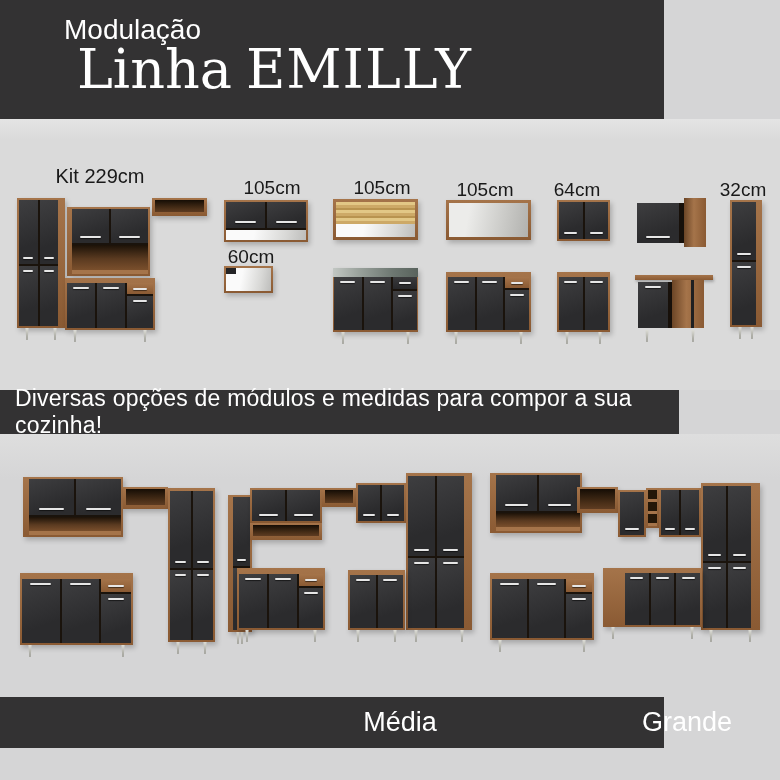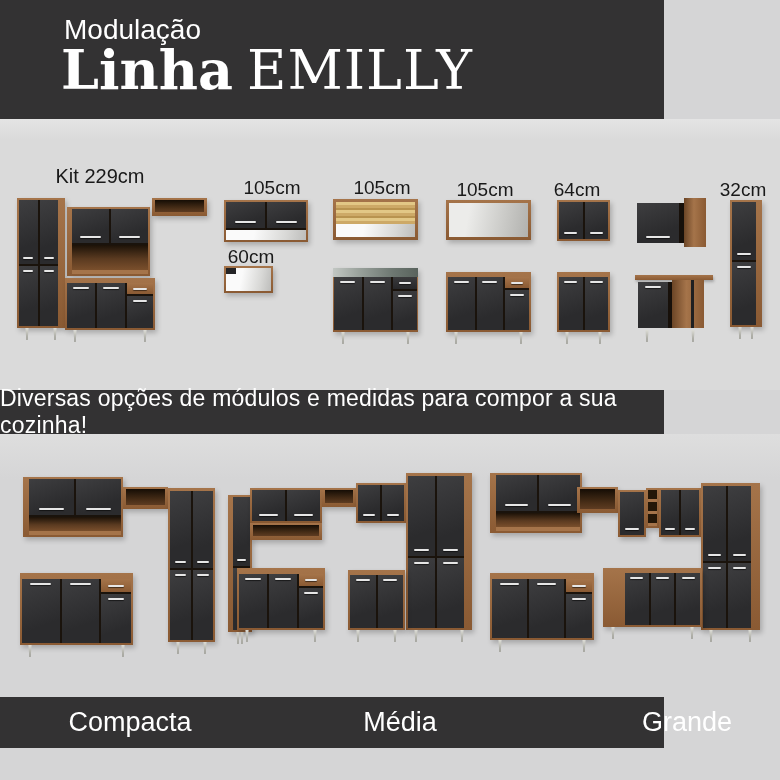--- a/index.html
+++ b/index.html
@@ -5,24 +5,24 @@
   html,body{margin:0;padding:0;}
   .page{position:relative;width:780px;height:780px;overflow:hidden;
         font-family:"Liberation Sans",sans-serif;background:#d5d5d6;}
 
   
   .band{position:absolute;left:0;width:664px;background:var(--band-bg,#333233);color:#fff;}
   .header{top:0;height:119px;}
   .kicker{position:absolute;left:64px;top:14px;font-size:28px;color:#fff;}
   .title{position:absolute;left:61px;top:38px;font-family:"DejaVu Serif",serif;font-size:54px;
          color:#fff;white-space:nowrap;}
-  .title .primary{font-weight:bold;}
+  .title .primary{font-weight:normal;margin-left:16px;}
   .title .secondary{font-weight:normal;margin-left:14px;letter-spacing:1px;}
 
-  .tagline{top:390px;height:44px;display:flex;align-items:center;justify-content:center;}
+  .tagline{top:390px;height:44px;display:flex;align-items:center;justify-content:center;padding-left:15px;}
   .tagline span{font-size:23px;letter-spacing:.2px;}
 
   .sizeband{top:697px;height:51px;}
   .sizelabel{position:absolute;top:0;height:51px;line-height:51px;width:160px;
              text-align:center;font-size:27px;color:#fff;}
 
   .footerstrip{position:absolute;left:0;top:748px;width:780px;height:32px;
                background:var(--bottom-bg,#d5d5d6);}
 
   
@@ -388,19 +388,18 @@
           <div class="door h-top"></div>
           <div class="door h-top"></div>
           <div class="door h-top"></div>
         </div>
         <div class="legs"></div>
       </div>
     </div>
   </div>
 
   <div class="band sizeband">
-    <span class="sizelabel" style="left:50px">Compacta</span>
     <span class="sizelabel" style="left:607px">Grande</span>
     <span class="sizelabel" style="left:320px">Média</span>
   </div>
 
   <div class="footerstrip"></div>
 </div>
 
 </body></html>

